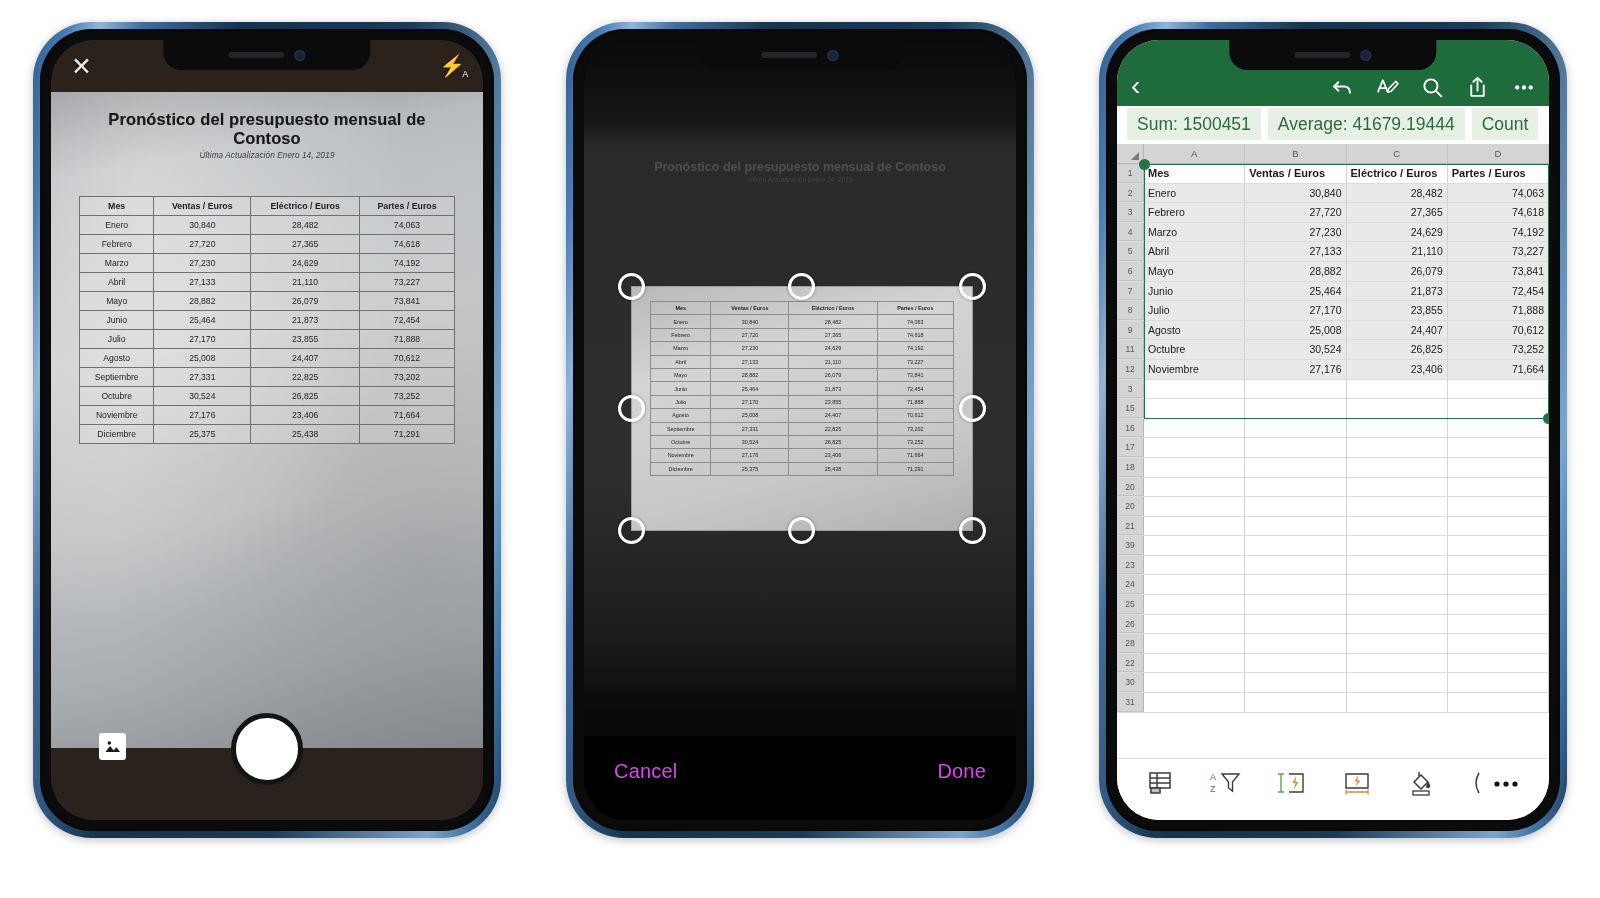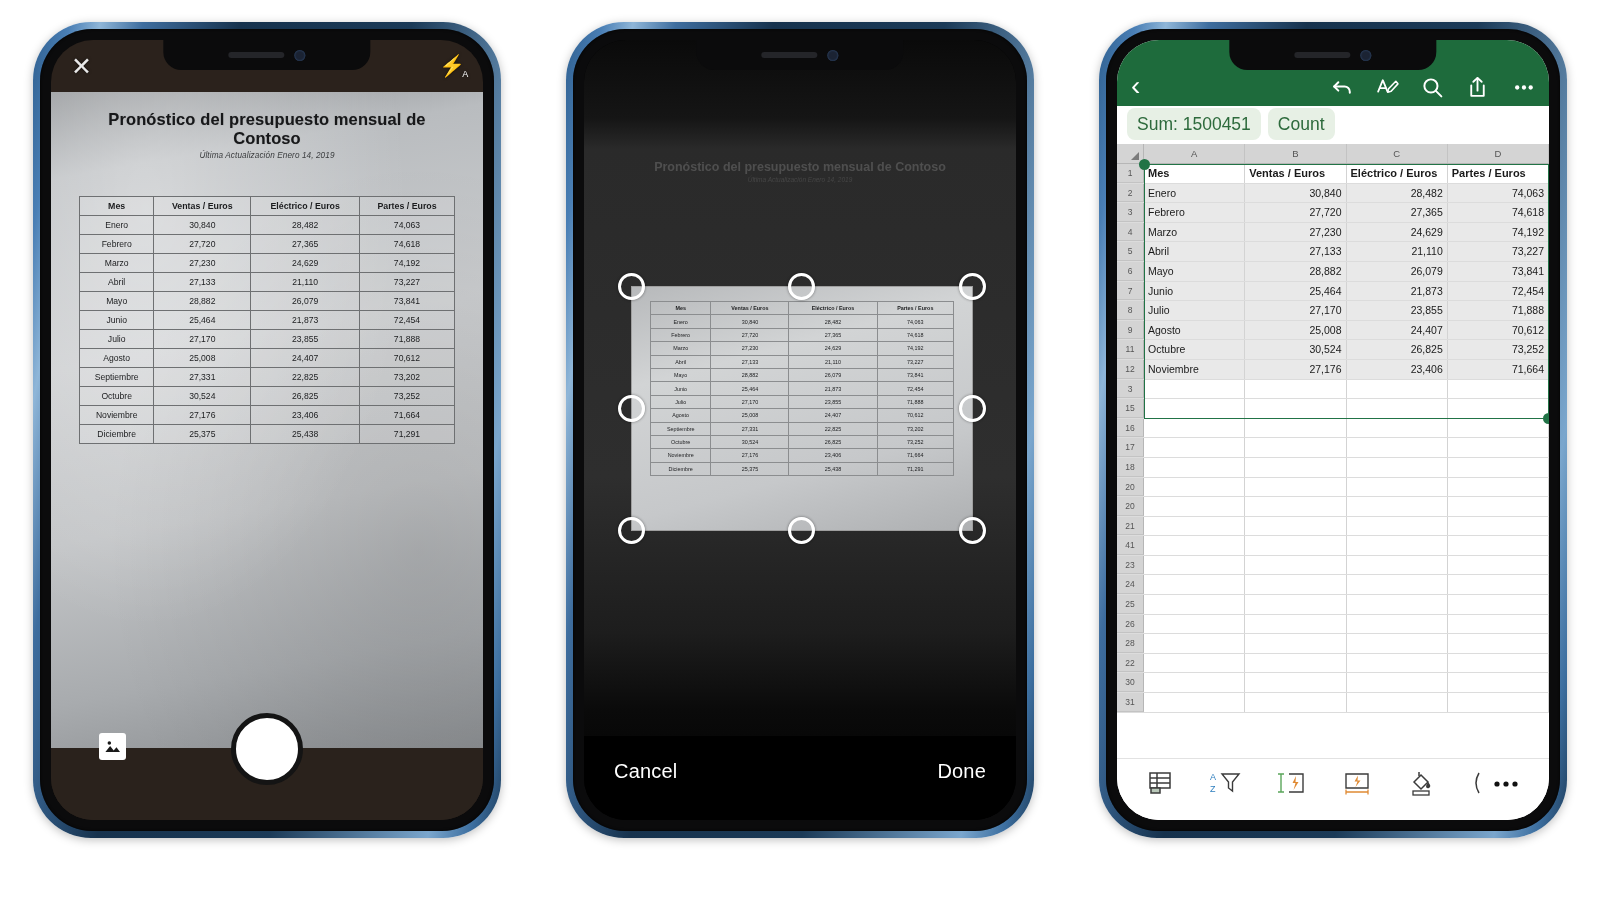--- a/index.html
+++ b/index.html
@@ -139,42 +139,42 @@
   .h-ml { left: -14px; top: 50%; margin-top: -14px; }
   .h-mr { right: -14px; top: 50%; margin-top: -14px; }
   .h-bl { left: -14px; bottom: -14px; }
   .h-bc { left: 50%; margin-left: -14px; bottom: -14px; }
   .h-br { right: -14px; bottom: -14px; }
   .crop-actions {
     position: absolute; left: 0; right: 0; bottom: 0; height: 84px;
     background: #000; display: flex; align-items: center; justify-content: space-between;
     padding: 0 30px 14px 30px; z-index: 34;
   }
-  .crop-actions span { color: #ffffff; font-size: 20px; letter-spacing: .2px; }
+  .crop-actions span { color: #d946ef; font-size: 20px; letter-spacing: .2px; }
 
   
   #phone3 { left: 1099px; top: 22px; width: 468px; height: 816px; }
   .xl-screen { background: #fff; }
   .xl-topbar {
     position: absolute; left: 0; right: 0; top: 0; height: 66px;
     background: #1e6b3c; display: flex; align-items: flex-end; z-index: 36;
     padding: 0 10px 6px 14px;
   }
   .xl-back { color: #fff; font-size: 28px; font-weight: 300; line-height: 1; width: 36px; }
   .xl-tools { margin-left: auto; display: flex; align-items: center; gap: 20px; padding-right: 2px; }
   .xl-tools .ic { color: #fff; display: flex; align-items: center; justify-content: center; }
   .xl-stats {
     position: absolute; left: 0; right: 0; top: 66px; height: 38px;
     background: #fff; display: flex; gap: 7px; padding: 2px 0 4px 10px; z-index: 35;
     overflow: hidden;
   }
   .xl-stat {
     background: #e7f0e5; color: #2d6a3c; font-size: 17.5px;
     display: flex; align-items: center; padding: 0 10px; white-space: nowrap;
-    border-radius: 8px;
+    border-radius: 1px;
   }
   .xl-grid { position: absolute; left: 0; right: 0; top: 104px; bottom: 62px; background: #fff; overflow: hidden; }
   .xl-colhead { display: flex; height: 20px; background: #d4d4d4; border-bottom: 1px solid #b6b6b6; }
   .xl-corner {
     width: 27px; min-width: 27px; background: #d4d4d4; position: relative;
     border-right: 1px solid #b6b6b6;
   }
   .xl-corner:after {
     content:""; position:absolute; right:4px; bottom:3px;
     border-left: 8px solid transparent; border-bottom: 8px solid #7b7b7b;
@@ -504,20 +504,21 @@
                 <circle cx="8" cy="12" r="2.4"></circle>
                   <circle cx="15.5" cy="12" r="2.4"></circle>
                   <circle cx="23" cy="12" r="2.4"></circle>
               </svg>
             </span>
           </div>
         </div>
 
         <div class="xl-stats">
           <div class="xl-stat">Sum: 1500451</div>
+          <div class="xl-stat">Average: 41679.19444</div>
           <div class="xl-stat">Count</div>
         </div>
 
         <div class="xl-grid">
           <div class="xl-colhead">
             <div class="xl-corner"></div>
             <div class="xl-colcell">A</div>
             <div class="xl-colcell">B</div>
             <div class="xl-colcell">C</div>
             <div class="xl-colcell">D</div>
@@ -650,21 +651,21 @@
                 <div class="xl-cell num"></div>
               </div>
               <div class="xl-row empty">
                 <div class="xl-rownum">21</div>
                 <div class="xl-cell"></div>
                 <div class="xl-cell num"></div>
                 <div class="xl-cell num"></div>
                 <div class="xl-cell num"></div>
               </div>
               <div class="xl-row empty">
-                <div class="xl-rownum">41</div>
+                <div class="xl-rownum">39</div>
                 <div class="xl-cell"></div>
                 <div class="xl-cell num"></div>
                 <div class="xl-cell num"></div>
                 <div class="xl-cell num"></div>
               </div>
               <div class="xl-row empty">
                 <div class="xl-rownum">23</div>
                 <div class="xl-cell"></div>
                 <div class="xl-cell num"></div>
                 <div class="xl-cell num"></div>

